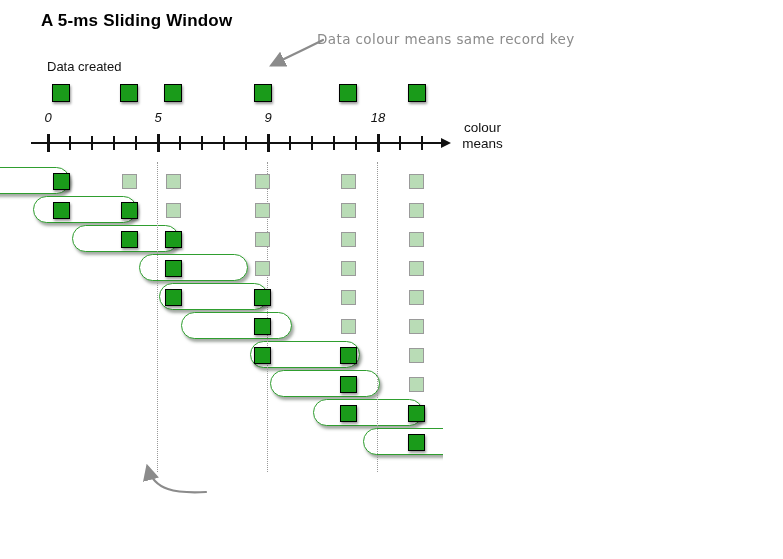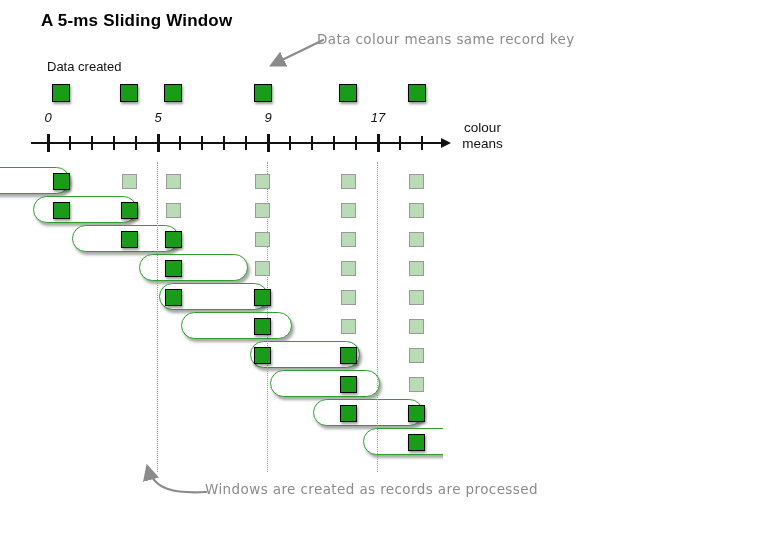--- a/index.html
+++ b/index.html
@@ -73,21 +73,21 @@
       <div class="abs tick minor" style="left: 289.25px;"></div>
       <div class="abs tick minor" style="left: 311.25px;"></div>
       <div class="abs tick minor" style="left: 333.25px;"></div>
       <div class="abs tick minor" style="left: 355.25px;"></div>
       <div class="abs tick major" style="left: 376.5px;"></div>
       <div class="abs tick minor" style="left: 399.25px;"></div>
       <div class="abs tick minor" style="left: 421.25px;"></div>
       <div class="abs tick-label" style="left: 33px;">0</div>
       <div class="abs tick-label" style="left: 143px;">5</div>
       <div class="abs tick-label" style="left: 253px;">9</div>
-      <div class="abs tick-label" style="left: 363px;">17</div>
+      <div class="abs tick-label" style="left: 363px;">18</div>
     </div>
 
   <div class="abs" id="stream-time">
     <div>colour</div>
     <div>means</div>
   </div>
 
   <div class="layer" id="windows-layer">
       <div class="abs win-clip" style="top: 167px; height: 34px; left: 0px; width: 76px;">
         <div class="abs window" style="left: -40px; top: 0px; width: 110px;"></div>
@@ -152,15 +152,14 @@
     <defs>
       <marker id="ah" viewBox="0 0 10 10" refX="8" refY="5" markerWidth="7.5" markerHeight="7.5" orient="auto">
         <path d="M0,0 L10,5 L0,10 z" class="ah-fill" fill="#8b8b8b"></path>
       </marker>
     </defs>
     <path d="M 323 40 C 301 51 288 57 272 65" fill="none" stroke-width="2.2" stroke-linecap="round" marker-end="url(#ah)" class="annot-stroke" stroke="#8b8b8b"></path>
     <path d="M 206 492 C 176 493.5 154 491 147.5 467" fill="none" stroke-width="2.2" stroke-linecap="round" marker-end="url(#ah)" class="annot-stroke" stroke="#8b8b8b"></path>
   </svg>
 
   <div class="abs annot" id="annot-top">Data colour means same record key</div>
-  <div class="abs annot" id="annot-bottom">Windows are created as records are processed</div>
 
 </div>
 
 </body></html>

